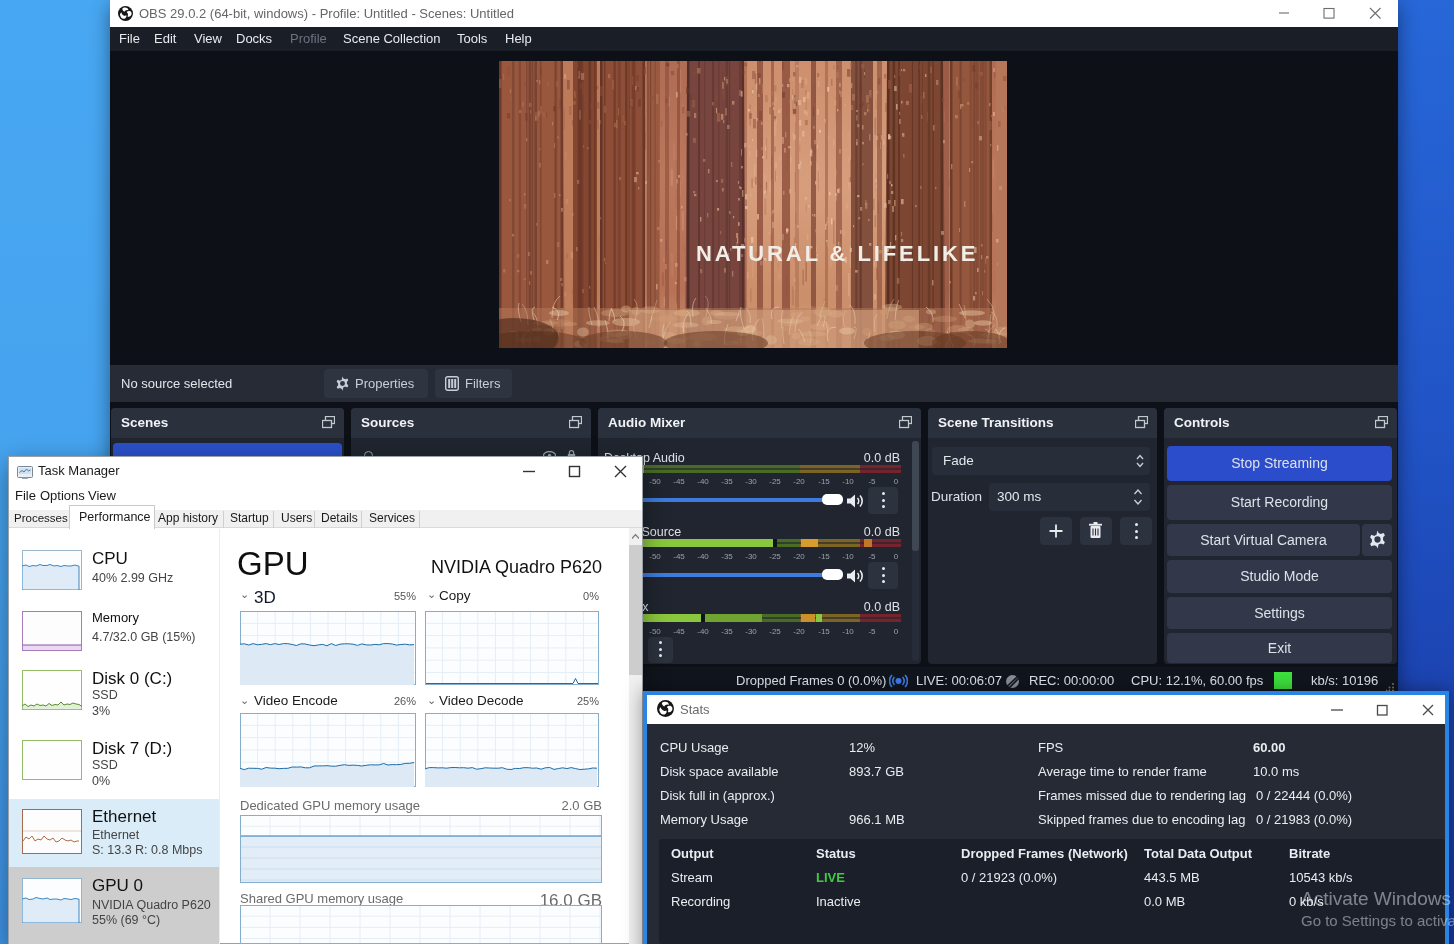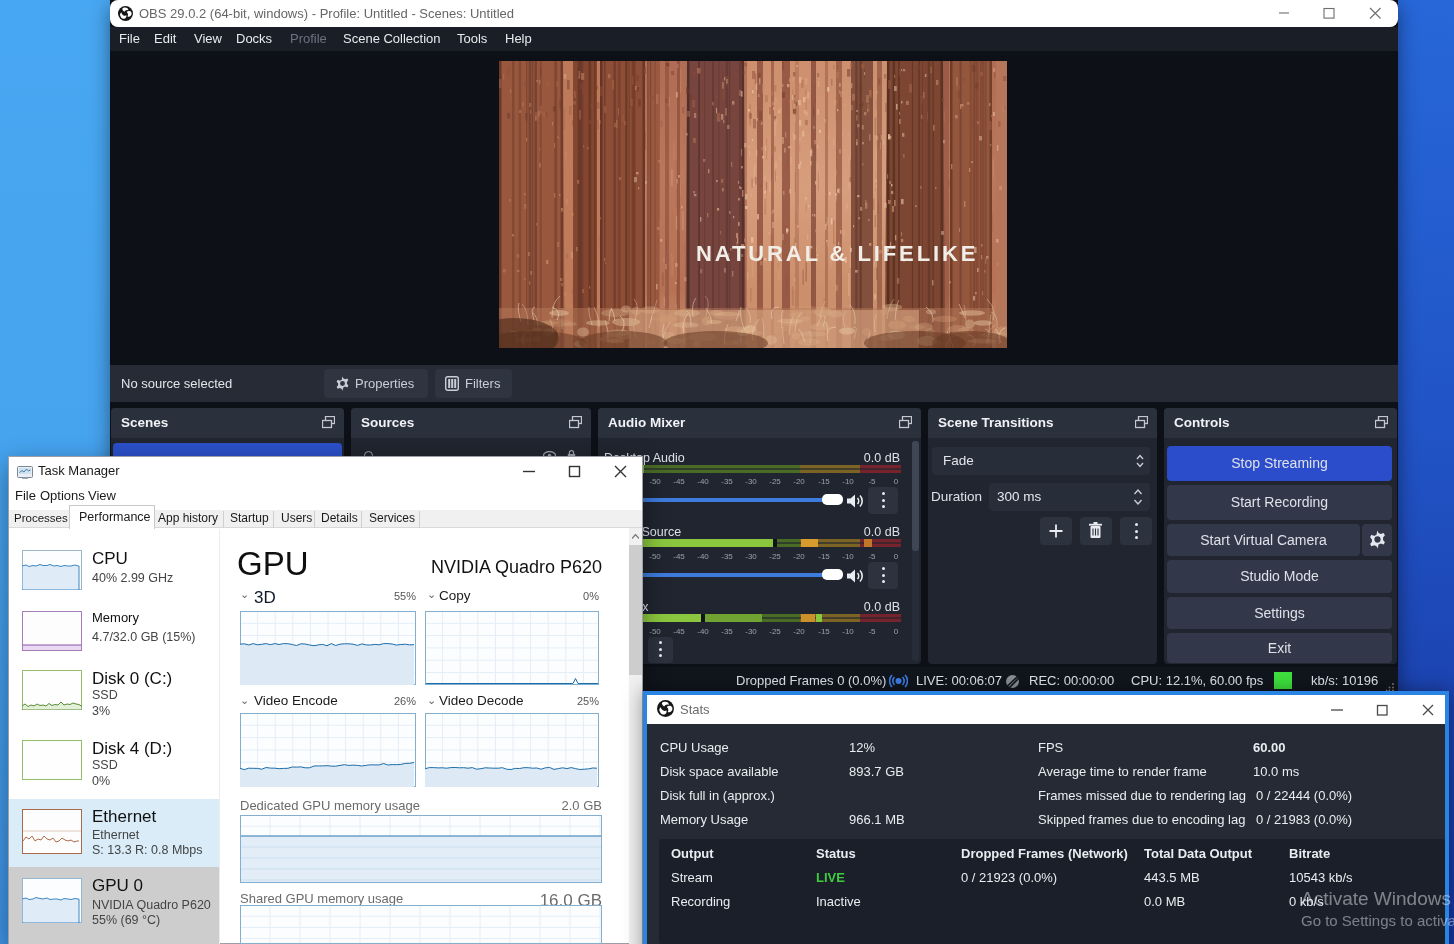--- a/index.html
+++ b/index.html
@@ -5,21 +5,21 @@
 * { margin:0; padding:0; box-sizing:border-box; }
 html,body { width:1454px; height:944px; overflow:hidden; }
 body { font-family:"Liberation Sans", sans-serif; position:relative; background:#2a62d4; }
 .abs { position:absolute; }
 
 #deskL { left:0; top:0; width:110px; height:944px; background:linear-gradient(180deg,#48a7f2 0%,#45a2ee 60%,#3f93e6 100%); }
 #deskR { left:1398px; top:0; width:56px; height:944px; background:linear-gradient(180deg,#2767d8 0%,#2154c6 45%,#1b41ae 78%,#16379e 100%); }
 #deskB { left:110px; top:695px; width:1288px; height:249px; background:linear-gradient(180deg,#2a66d4 0%,#1d48b4 100%); }
 
 #obs { left:110px; top:0; width:1288px; height:695px; background:#0d1117; box-shadow:0 6px 18px rgba(0,0,0,.45); }
-#obs-title { left:0; top:0; width:1288px; height:27px; background:#ffffff;border-radius:8px; }
+#obs-title { left:0; top:0; width:1288px; height:27px; background:#ffffff; }
 #obs-title .ttl { left:29px; top:6px; font-size:13px; color:#666666; }
 #obs-menu { left:0; top:27px; width:1288px; height:24px; background:#1a1e27; }
 #obs-menu span { position:absolute; top:4px; font-size:13px; color:#e8eaee; }
 #canvas { left:0; top:51px; width:1288px; height:314px; background:#0d1016; }
 #preview { left:389px; top:61px; width:508px; height:287px; }
 #toolbar { left:0; top:365px; width:1288px; height:37px; background:#262b36; }
 #toolbar .nss { left:11px; top:11px; font-size:13px; color:#e2e6ea; }
 .tbtn { position:absolute; background:#2e3440; border-radius:4px; color:#c9ced6; font-size:13px; }
 
 .panel { position:absolute; top:408px; height:256px; background:#20252f; border-radius:4px; }
@@ -1603,21 +1603,21 @@
       <rect x="0.5" y="0.5" width="59" height="39" fill="#fdfefd" stroke="#93bd68"></rect>
       <path d="M0 36 l3-2 3 2.5 3-1.5 3 1 3-2 3 1.5 3-0.5 3 1 3-2.5 3 2 3-1 3 0.5 3-3 3 3 3-1 3 0.5 3-1.5 3 1 3 0.5 3 2 V40 H0 Z" fill="#e3f0d8" stroke="#5a8a34" stroke-width="1"></path>
     </svg>
   <span class="abs nw" style="left:83px;top:212px;font-size:17px;color:#111">Disk 0 (C:)</span>
   <span class="abs nw" style="left:83px;top:231px;font-size:12.5px;color:#444">SSD</span>
   <span class="abs nw" style="left:83px;top:247px;font-size:12.5px;color:#444">3%</span>
 
   <svg class="abs" style="left:13px;top:283px" width="60" height="40" viewBox="0 0 60 40">
       <rect x="0.5" y="0.5" width="59" height="39" fill="#fdfefd" stroke="#93bd68"></rect>
     </svg>
-  <span class="abs nw" style="left:83px;top:282px;font-size:17px;color:#111">Disk 4 (D:)</span>
+  <span class="abs nw" style="left:83px;top:282px;font-size:17px;color:#111">Disk 7 (D:)</span>
   <span class="abs nw" style="left:83px;top:301px;font-size:12.5px;color:#444">SSD</span>
   <span class="abs nw" style="left:83px;top:317px;font-size:12.5px;color:#444">0%</span>
 
   <svg class="abs" style="left:13px;top:352px" width="60" height="45" viewBox="0 0 60 45">
       <rect x="0.5" y="0.5" width="59" height="44" fill="#fdfdfd" stroke="#a86a4a"></rect>
       <line x1="1" y1="22" x2="59" y2="22" stroke="#d8bfae" stroke-width="0.8"></line>
       <path d="M1 32 l3-4 3 2 3-3 3 5 3-2 3 1 3-4 3 3 3 1 3-2 3 4 3-1 3-3 3 2 3 1 3-1 3 2 3-1 2 0" fill="none" stroke="#b06a48" stroke-width="1"></path>
     </svg>
   <span class="abs nw" style="left:83px;top:350px;font-size:17px;color:#111">Ethernet</span>
   <span class="abs nw" style="left:83px;top:371px;font-size:12.5px;color:#444">Ethernet</span>

